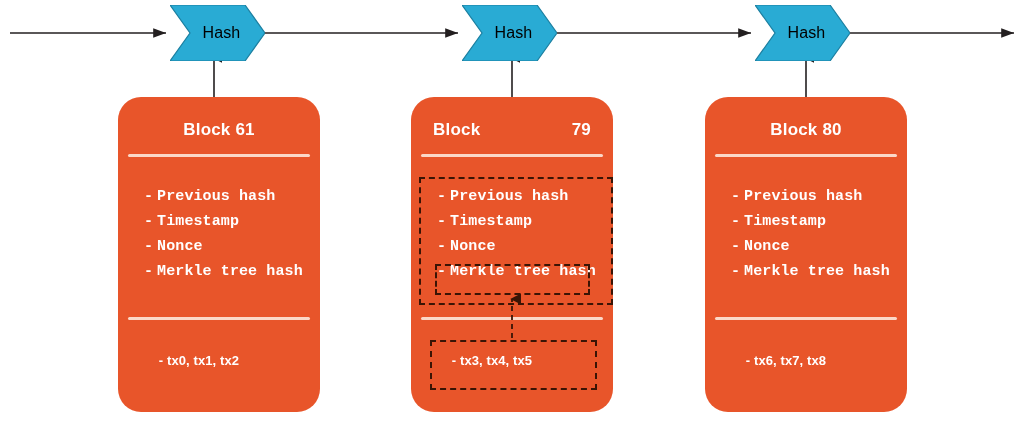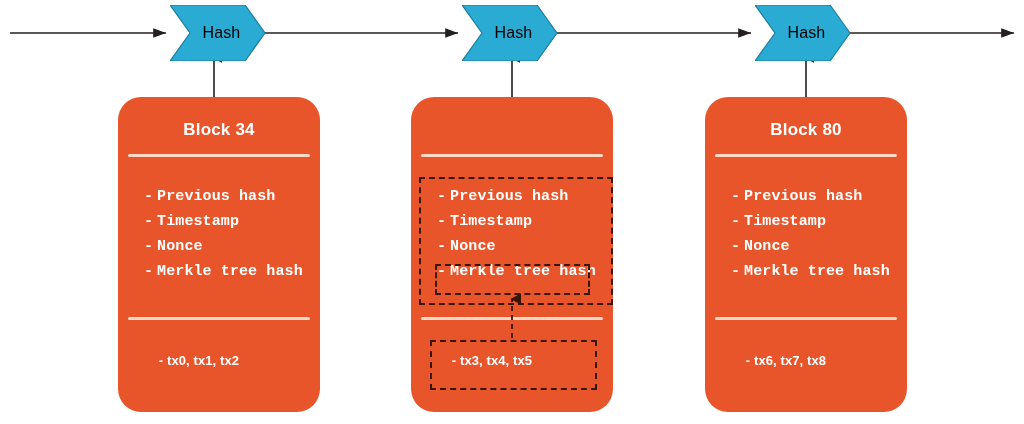--- a/index.html
+++ b/index.html
@@ -218,41 +218,45 @@
   </div>
 
   <div class="hash-node" style="left:755px; top:5px;">
     <svg width="95" height="56" viewBox="0 0 95 56">
       <path d="M0,0 L75,0 L95,28 L75,56 L0,56 L20,28 Z" fill="#29abd4" stroke="#1b7fa0" stroke-width="1.2"></path>
     </svg>
     <div class="hash-label">Hash</div>
   </div>
 
   <div class="block" style="left:118px; top:97px;">
-    <div class="block-title">Block 34</div>
+    <div class="block-title">Block 61</div>
     <div class="divider top"></div>
     <ul class="field-list">
       <li>
         <span class="dash">-</span><span>Previous hash</span>
       </li>
       <li>
         <span class="dash">-</span><span>Timestamp</span>
       </li>
       <li>
         <span class="dash">-</span><span>Nonce</span>
       </li>
       <li>
         <span class="dash">-</span><span>Merkle tree hash</span>
       </li>
     </ul>
     <div class="divider bottom"></div>
     <div class="tx-line">- tx0, tx1, tx2</div>
   </div>
 
   <div class="block" style="left:411px; top:97px;">
+    <div class="block-title split">
+      <span>Block</span>
+      <span>79</span>
+    </div>
     <div class="divider top"></div>
 
     <div class="dash-box dash-header"></div>
 
     <ul class="field-list">
       <li>
         <span class="dash">-</span><span>Previous hash</span>
       </li>
       <li>
         <span class="dash">-</span><span>Timestamp</span>

